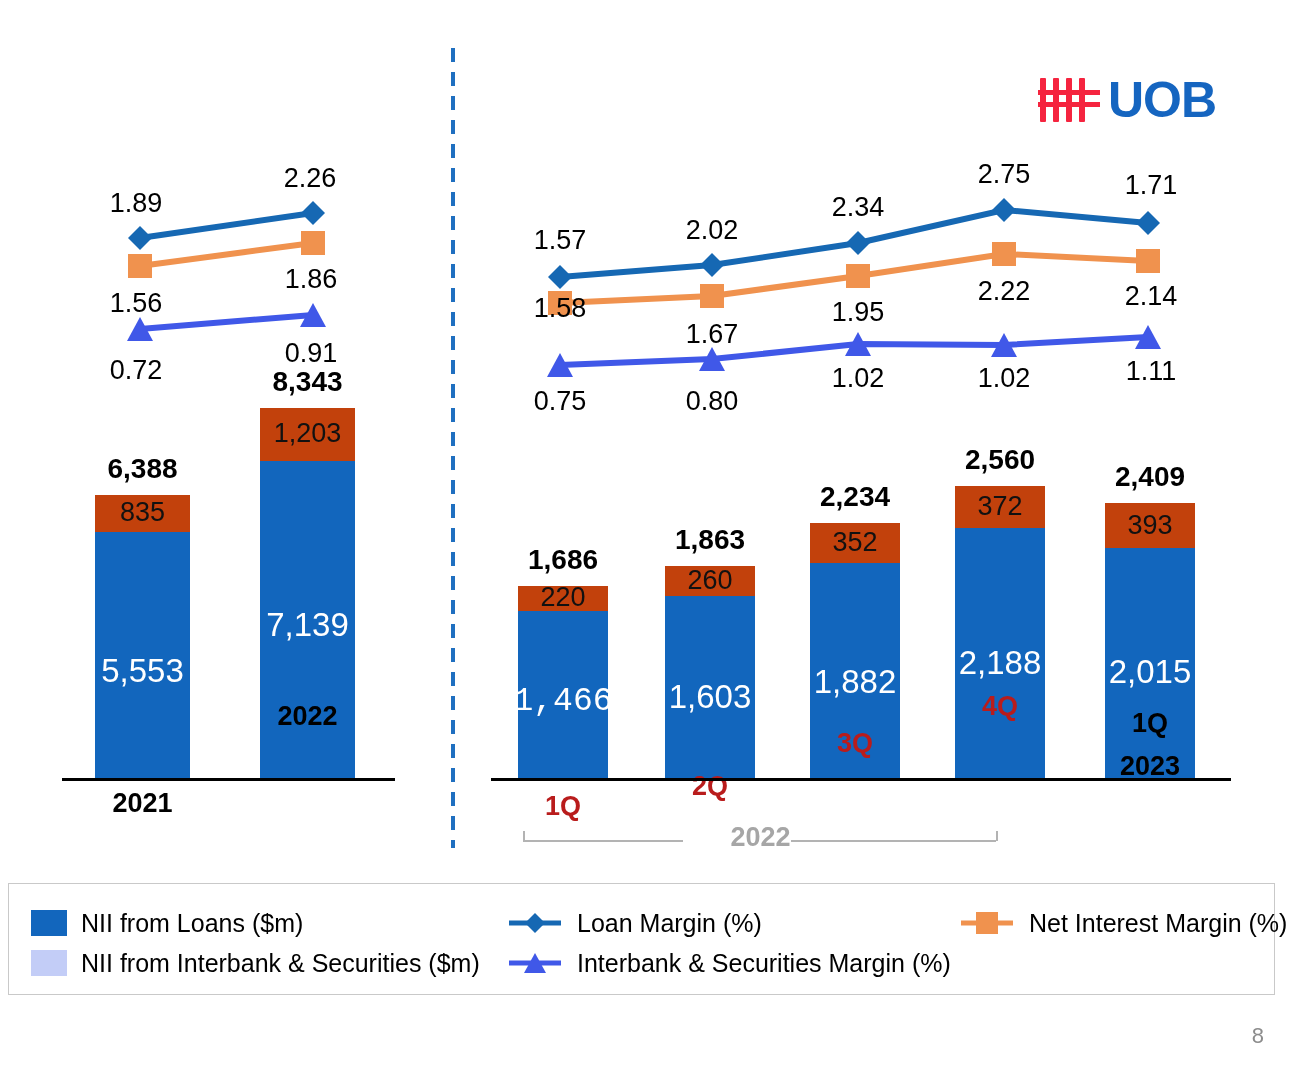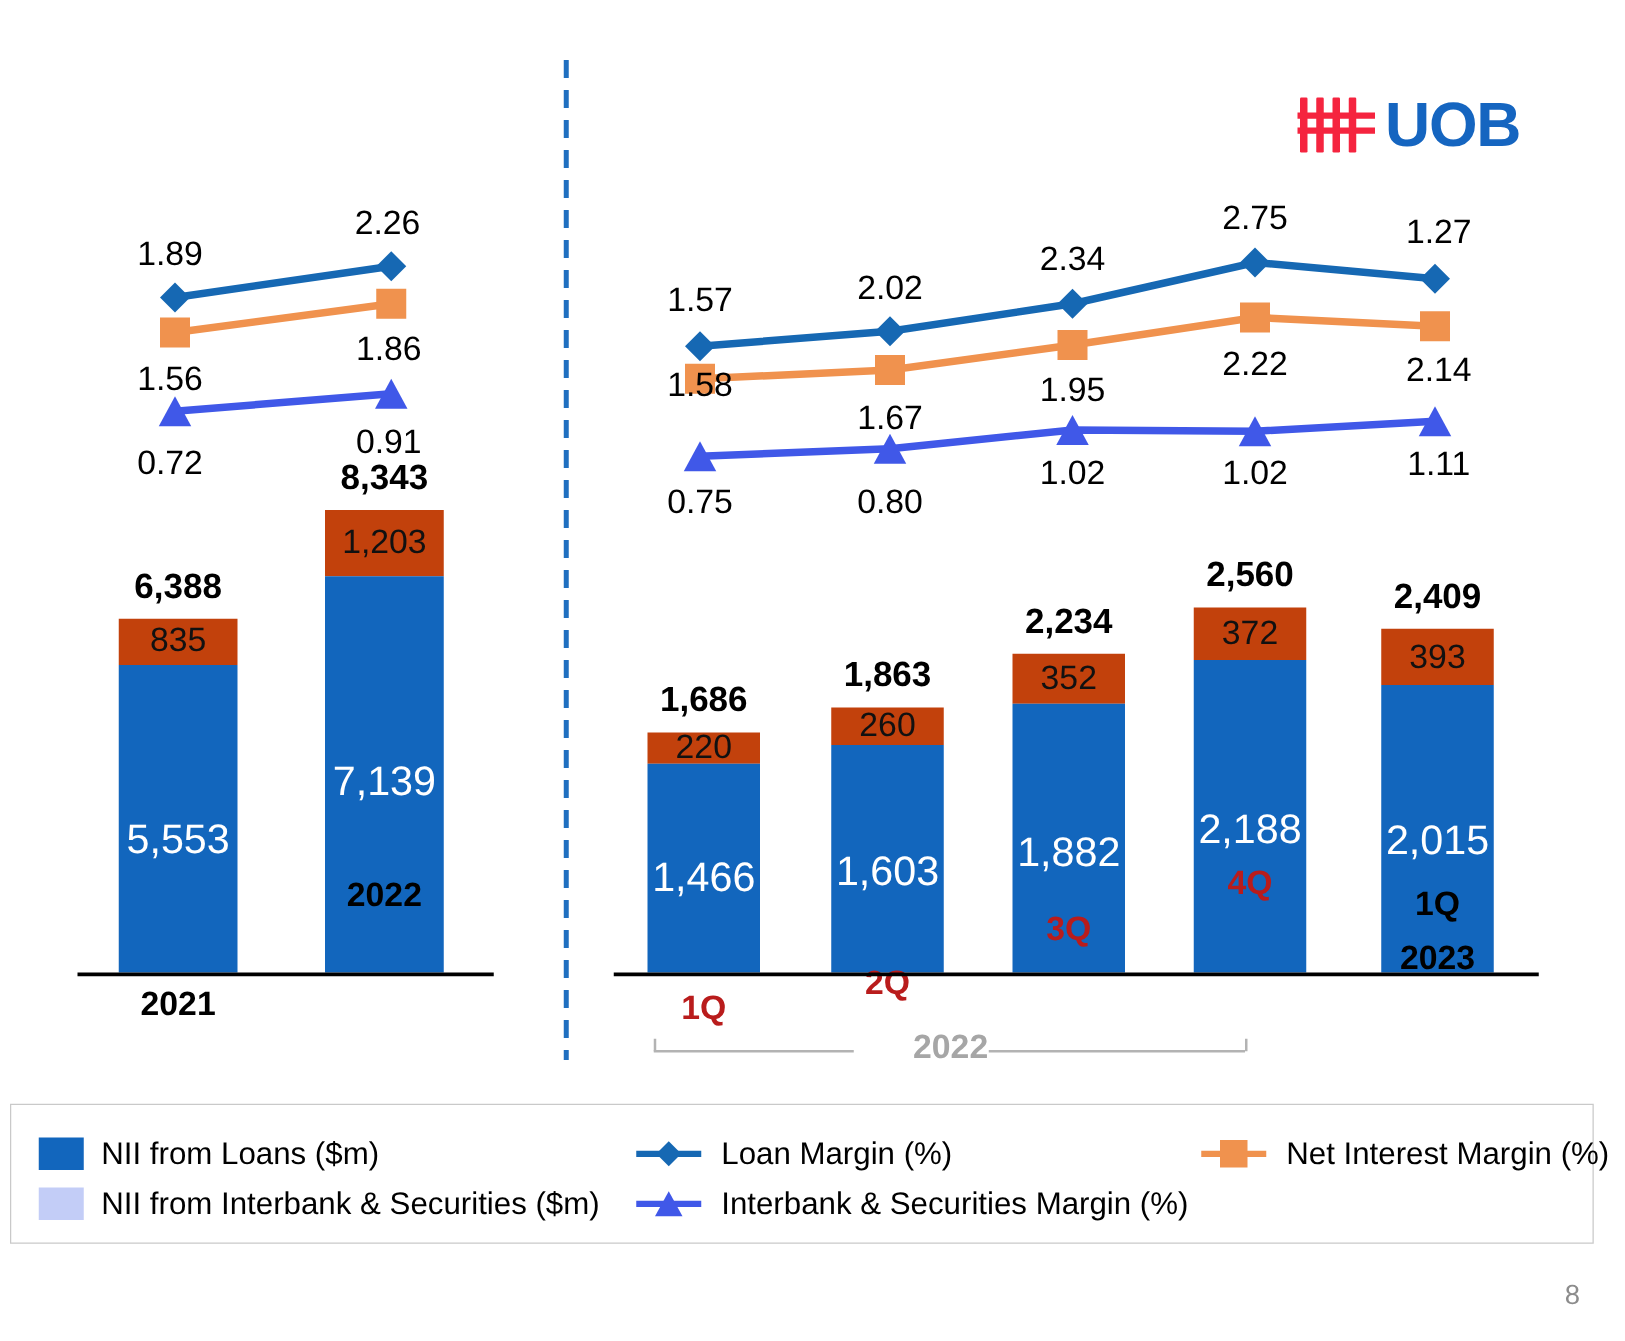--- a/index.html
+++ b/index.html
@@ -184,41 +184,41 @@
       <polygon points="261,347 274,371 248,371" fill="#4058e8"></polygon>
       <polygon points="407,332 420,356 394,356" fill="#4058e8"></polygon>
       <polygon points="553,333 566,357 540,357" fill="#4058e8"></polygon>
       <polygon points="697,325 710,349 684,349" fill="#4058e8"></polygon>
     </svg>
 
     <div class="pt-label" style="left:109px;top:225px;">1.57</div>
     <div class="pt-label" style="left:261px;top:215px;">2.02</div>
     <div class="pt-label" style="left:407px;top:192px;">2.34</div>
     <div class="pt-label" style="left:553px;top:159px;">2.75</div>
-    <div class="pt-label" style="left:700px;top:170px;">1.27</div>
+    <div class="pt-label" style="left:700px;top:170px;">1.71</div>
 
     <div class="pt-label" style="left:109px;top:293px;">1.58</div>
     <div class="pt-label" style="left:261px;top:319px;">1.67</div>
     <div class="pt-label" style="left:407px;top:297px;">1.95</div>
     <div class="pt-label" style="left:553px;top:276px;">2.22</div>
     <div class="pt-label" style="left:700px;top:281px;">2.14</div>
 
     <div class="pt-label" style="left:109px;top:386px;">0.75</div>
     <div class="pt-label" style="left:261px;top:386px;">0.80</div>
     <div class="pt-label" style="left:407px;top:363px;">1.02</div>
     <div class="pt-label" style="left:553px;top:363px;">1.02</div>
     <div class="pt-label" style="left:700px;top:356px;">1.11</div>
 
     <div class="bar" style="left:67px;width:90px;height:192px;top:586px;">
       <div class="val-total" style="top:-42px;">1,686</div>
       <div class="seg-light" style="top:0;height:25px;">
         <div class="val-in-light" style="top:-4px;">220</div>
       </div>
       <div class="seg-dark" style="height:167px;">
-        <div class="val-in-dark" style="top:72px;">1,466</div>
+        <div class="val-in-dark" style="top:72px;font-family:Liberation Mono, monospace;">1,466</div>
       </div>
       <div class="xlab gray" style="top:205px;">1Q</div>
     </div>
 
     <div class="bar" style="left:214px;width:90px;height:212px;top:566px;">
       <div class="val-total" style="top:-42px;">1,863</div>
       <div class="seg-light" style="top:0;height:30px;">
         <div class="val-in-light" style="top:-1px;">260</div>
       </div>
       <div class="seg-dark" style="height:182px;">

